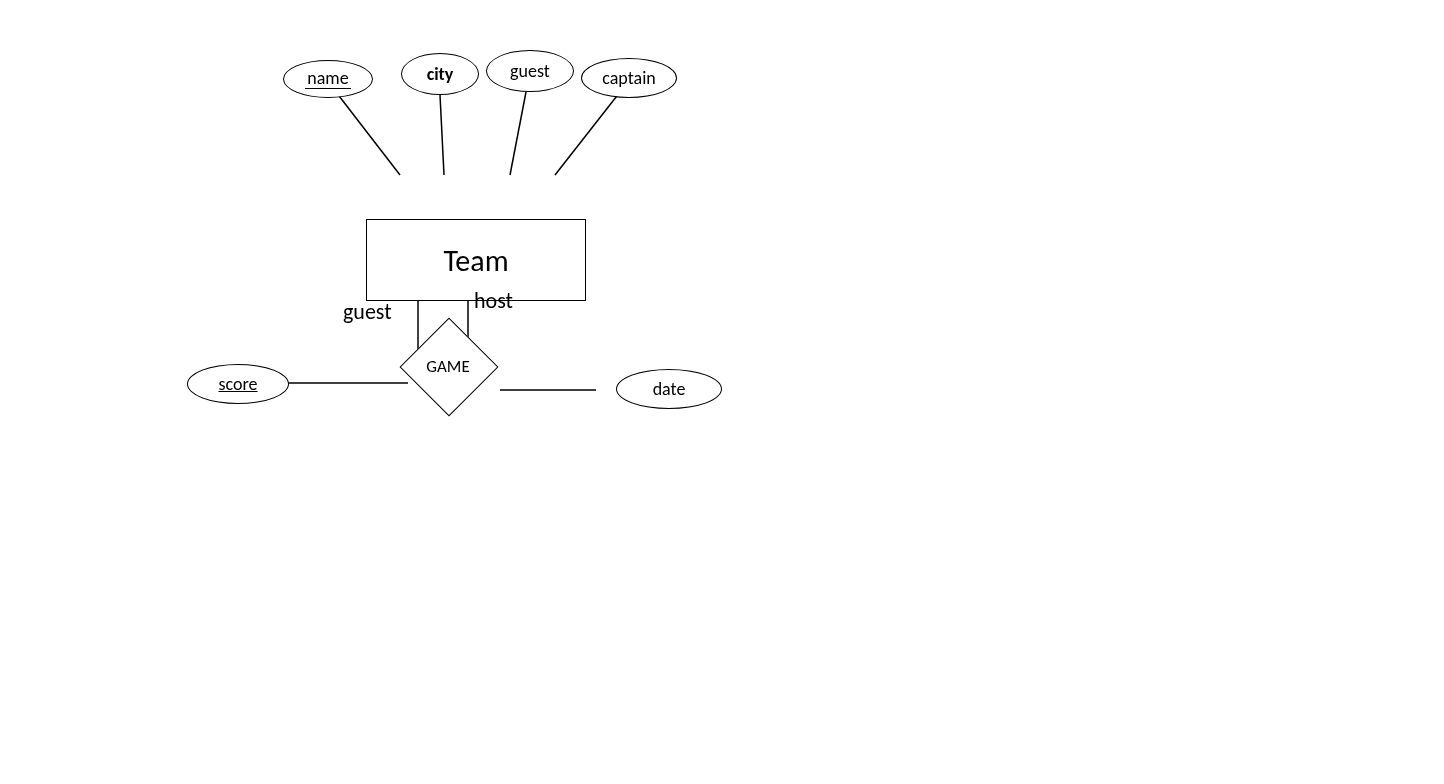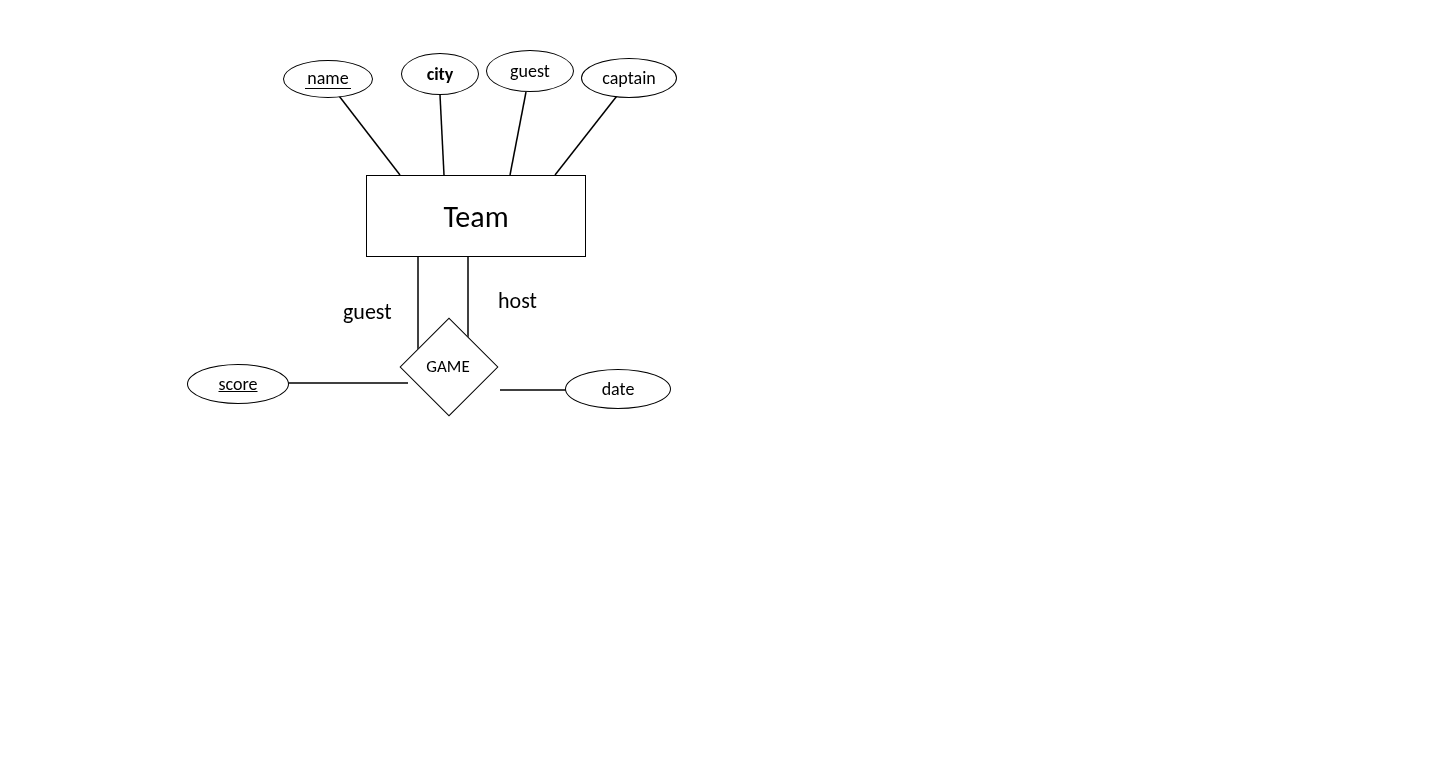--- a/index.html
+++ b/index.html
@@ -24,20 +24,21 @@
   .node {
     position: absolute;
     display: flex;
     align-items: center;
     justify-content: center;
     background: #fff;
   }
   .entity-box {
     border: 1.5px solid #000;
     font-size: 30px;
+    margin-top: 44px;
   }
   .ellipse {
     border: 1.5px solid #000;
     border-radius: 50%;
     font-size: 18px;
   }
   .ellipse .underline {
     border-bottom: 1.5px solid #000;
     padding: 0 2px;
     line-height: 1.1;
@@ -109,20 +110,20 @@
   </div>
 
   <div class="diamond-wrap" style="left:414px; top:332px; width:68px; height:68px;">
     <div class="diamond-shape"></div>
     <div class="diamond-label">GAME</div>
   </div>
 
   <div class="node ellipse" style="left:187px; top:364px; width:100px; height:38px;text-decoration:underline;">
     <span>score</span>
   </div>
-  <div class="node ellipse" style="left:565px; top:369px; width:104px; height:38px;">
+  <div class="node ellipse" style="left:616px; top:369px; width:104px; height:38px;">
     <span>date</span>
   </div>
 
   <div class="edge-label" style="left:343px; top:298px;">guest</div>
-  <div class="edge-label" style="left:474px; top:287px;margin-left:24px;">host</div>
+  <div class="edge-label" style="left:474px; top:287px;">host</div>
 
 </div>
 
 </body></html>

